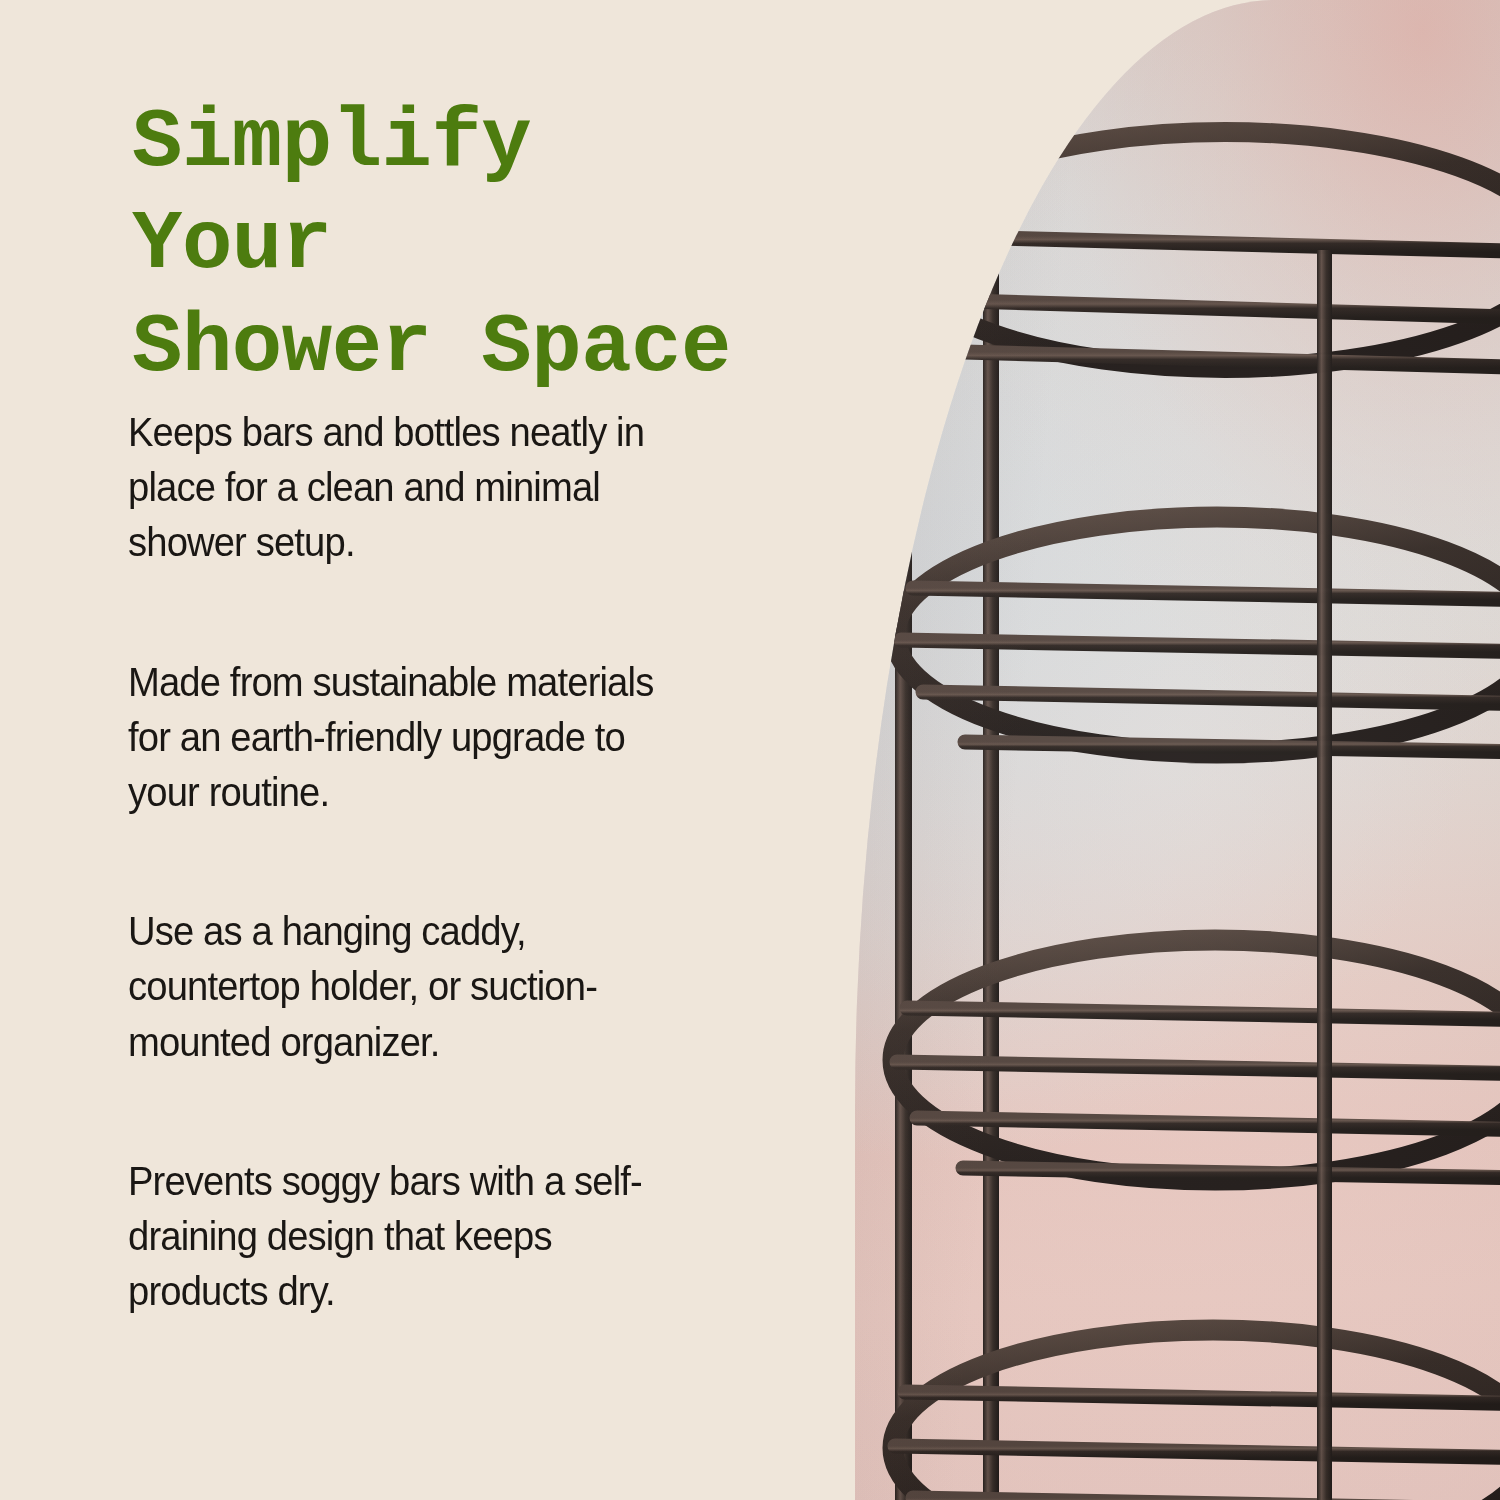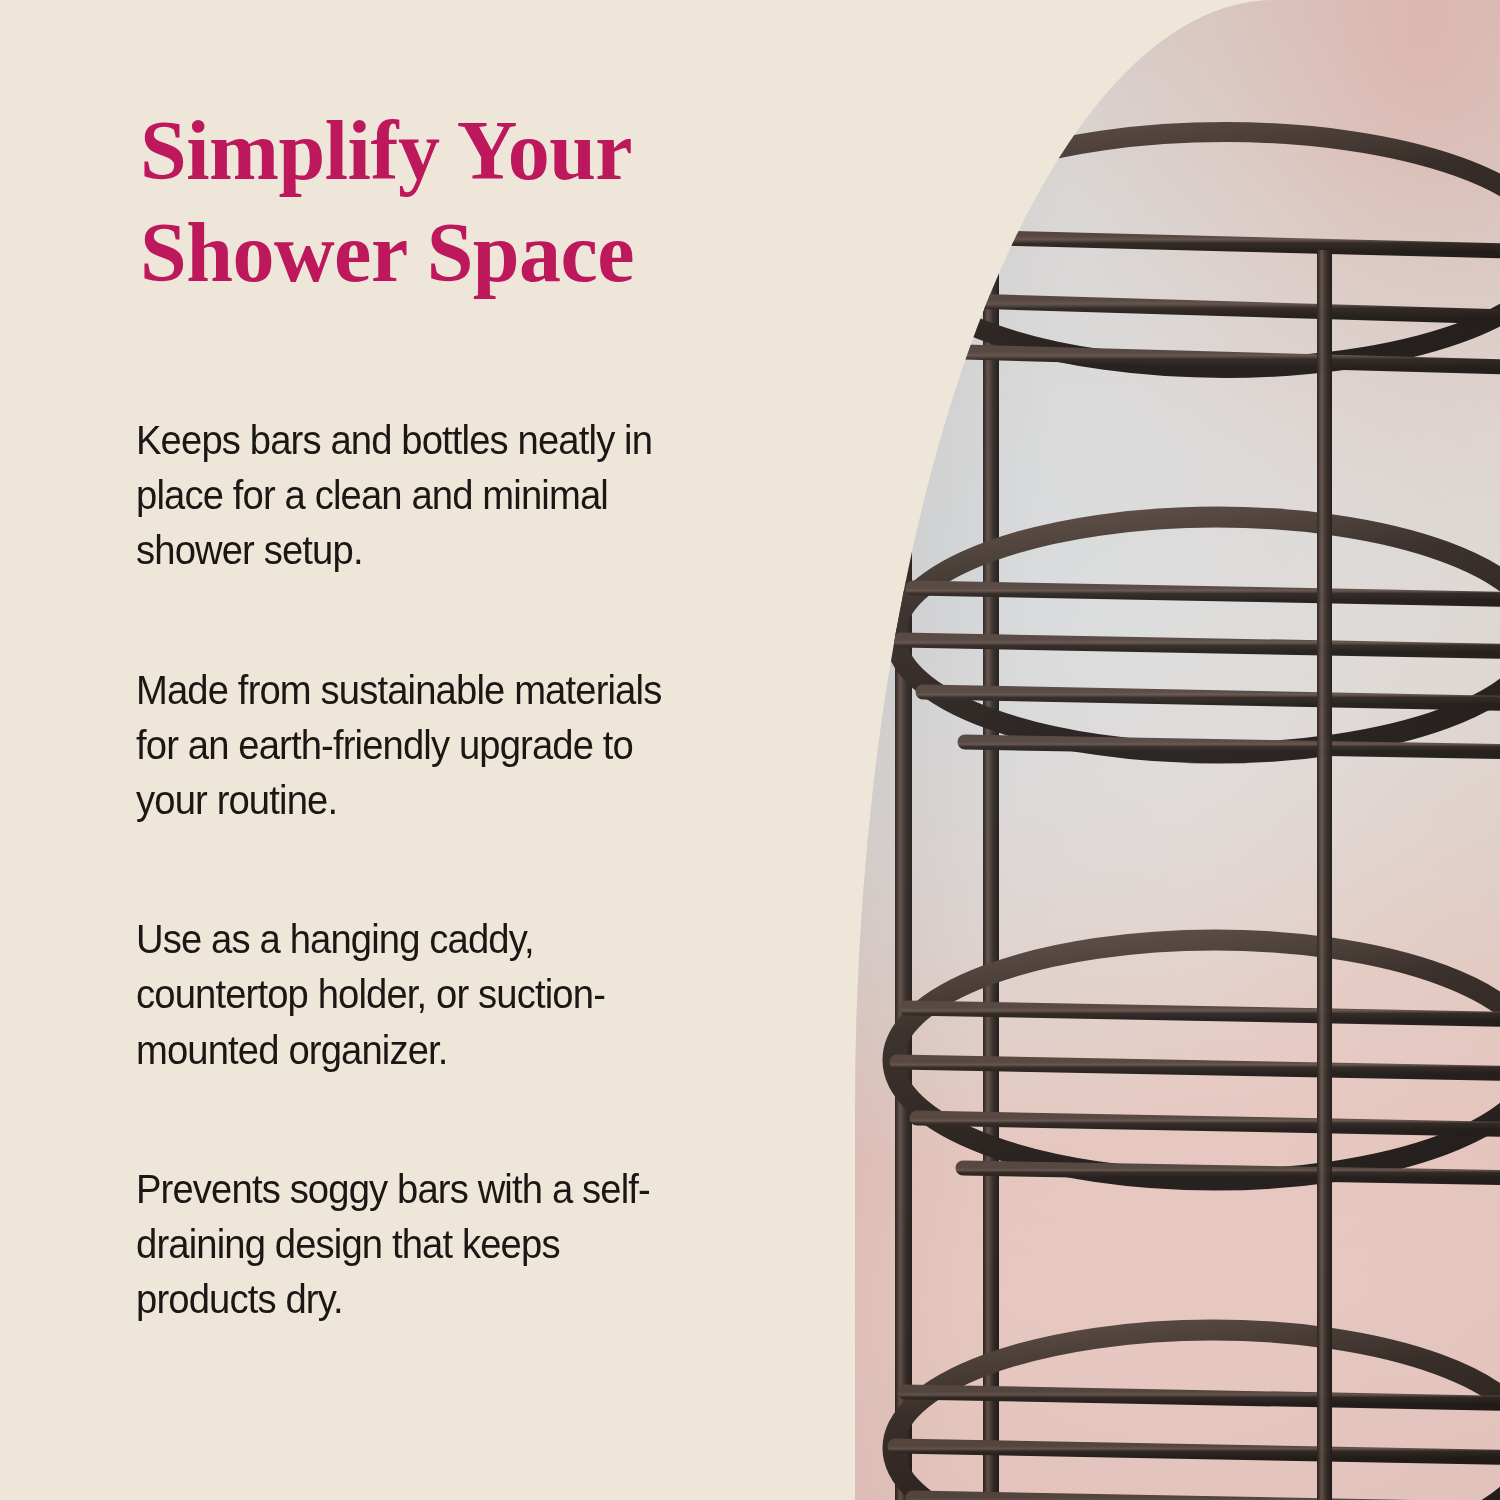--- a/index.html
+++ b/index.html
@@ -25,36 +25,36 @@
     top: 0;
     width: 620px;
     height: 1500px;
   }
 
   .headline {
     position: absolute;
     top: 88px;
     left: 0;
     width: 640px;
-    margin: 12px;
-    font-family: Liberation Serif, serif;
+    margin: 4px;
+    font-family: Liberation Mono, monospace;
     font-size: 84px;
     font-weight: 700;
     line-height: 1.22;
     letter-spacing: -0.5px;
-    color: #be185d;
+    color: #4d7c0f;
     white-space: pre-line;
   }
 
   .copy-list {
     position: absolute;
     top: 405px;
     left: 0;
     width: 600px;
-    margin: 8px;
+    margin: 0;
     padding: 0;
     list-style: none;
   }
 
   .copy-item {
     margin: 0 0 84px 0;
     padding: 0;
     font-family: "Liberation Sans", sans-serif;
     font-size: 40px;
     font-weight: 400;

